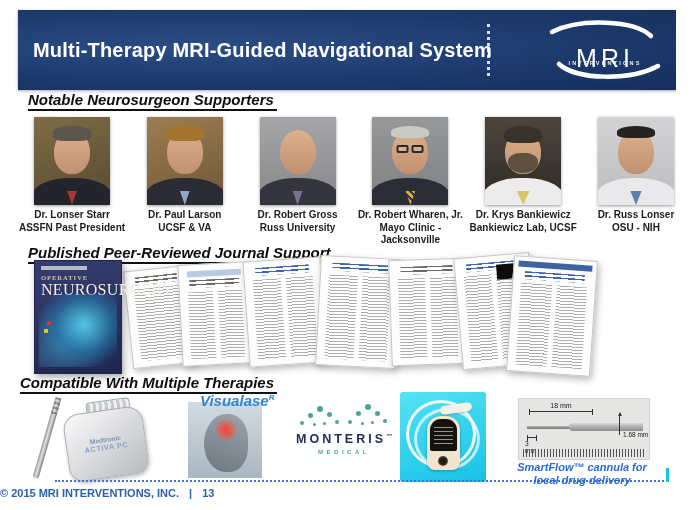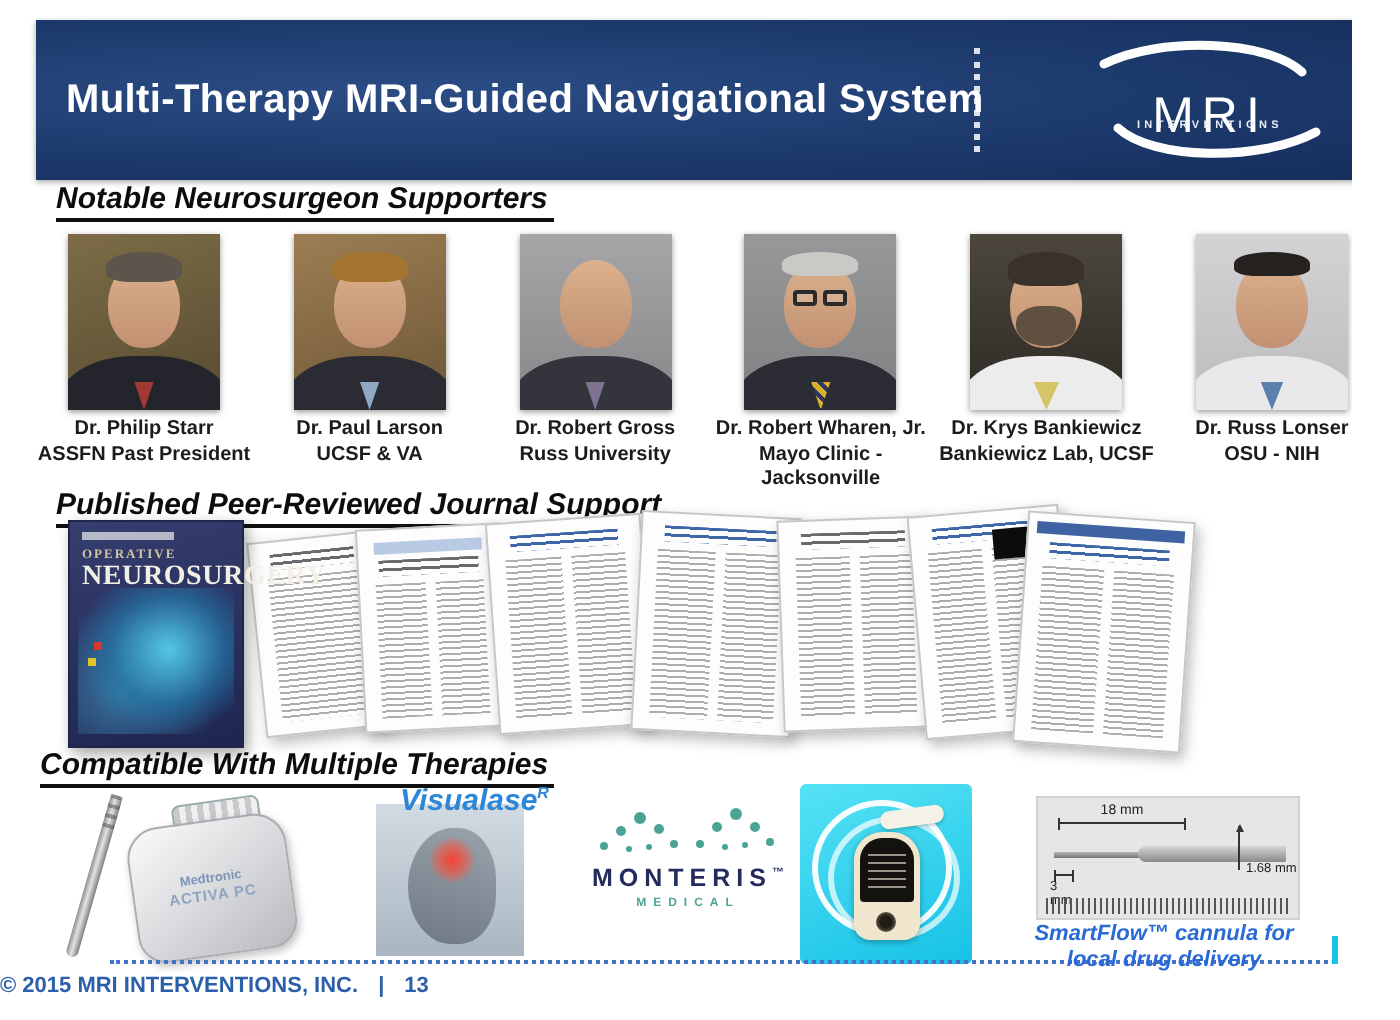--- a/index.html
+++ b/index.html
@@ -61,21 +61,21 @@
   .doc5 .tie{background:#5b80ae;width:14px}
   .dname{margin-top:4px;font-size:10px;font-weight:bold;color:#1c1c1c;line-height:1.25}
   .daff{font-size:10px;font-weight:bold;color:#1c1c1c;line-height:1.25}
 
   
   .jcover{position:absolute;left:34px;top:260px;width:88px;height:114px;padding:5px 6px;
        background:linear-gradient(165deg,#363e70,#1e2550);border:1px solid #20264a;
        box-shadow:2px 3px 7px rgba(0,0,0,.35);z-index:2}
   .jtop{height:4px;width:62%;background:#cdd1da;margin-bottom:4px;opacity:.85}
   .jt1{font-family:"Liberation Serif",serif;font-size:6.5px;font-weight:bold;color:#cfc49e;letter-spacing:1px}
-  .jt2{font-family:"Liberation Serif",serif;font-size:14px;font-weight:bold;color:#f2efe4;letter-spacing:.3px}
+  .jt2{font-family:"Liberation Serif",serif;font-size:16px;font-weight:normal;color:#f2efe4;letter-spacing:.3px}
   .brain{position:absolute;left:4px;right:4px;top:33px;bottom:6px;
        background:radial-gradient(ellipse at 58% 42%,rgba(86,205,235,.95),rgba(34,125,175,.6) 45%,rgba(8,30,70,0) 72%),
                   radial-gradient(ellipse at 28% 72%,rgba(70,170,210,.55),rgba(8,30,70,0) 60%)}
   .bdot{position:absolute;width:4px;height:4px;background:#d43a2e;left:12px;top:60px;z-index:2}
   .bdot2{position:absolute;width:4px;height:4px;background:#e0c22f;left:9px;top:68px;z-index:2}
   .paper{position:absolute;display:flex;flex-direction:column;padding:6px 7px;background:#fdfdfd;
        border:1px solid #c6c6c6;box-shadow:2px 3px 7px rgba(0,0,0,.28)}
   .ptitle{height:8px;margin:0 6% 4px;background:repeating-linear-gradient(to bottom,#6a6a6a 0 1.5px,transparent 1.5px 4px)}
   .ptitle.blue{background:repeating-linear-gradient(to bottom,#3f66a6 0 1.5px,transparent 1.5px 4px)}
   .band{height:6px;background:#b9cbe4;margin:0 2% 3px}
@@ -197,21 +197,21 @@
   <h2 class="sect s1">Notable Neurosurgeon Supporters</h2>
 
   <div class="docs">
     <div class="doc doc0">
       <div class="photo">
         <div class="hair"></div>
         <div class="head"></div>
         <div class="torso"></div>
         <div class="tie"></div>
       </div>
-      <div class="dname">Dr. Philip Starr</div>
+      <div class="dname">Dr. Lonser Starr</div>
       <div class="daff">ASSFN Past President</div>
     </div>
     <div class="doc doc1">
       <div class="photo">
         <div class="hair"></div>
         <div class="head"></div>
         <div class="torso"></div>
         <div class="tie"></div>
       </div>
       <div class="dname">Dr. Paul Larson</div>

